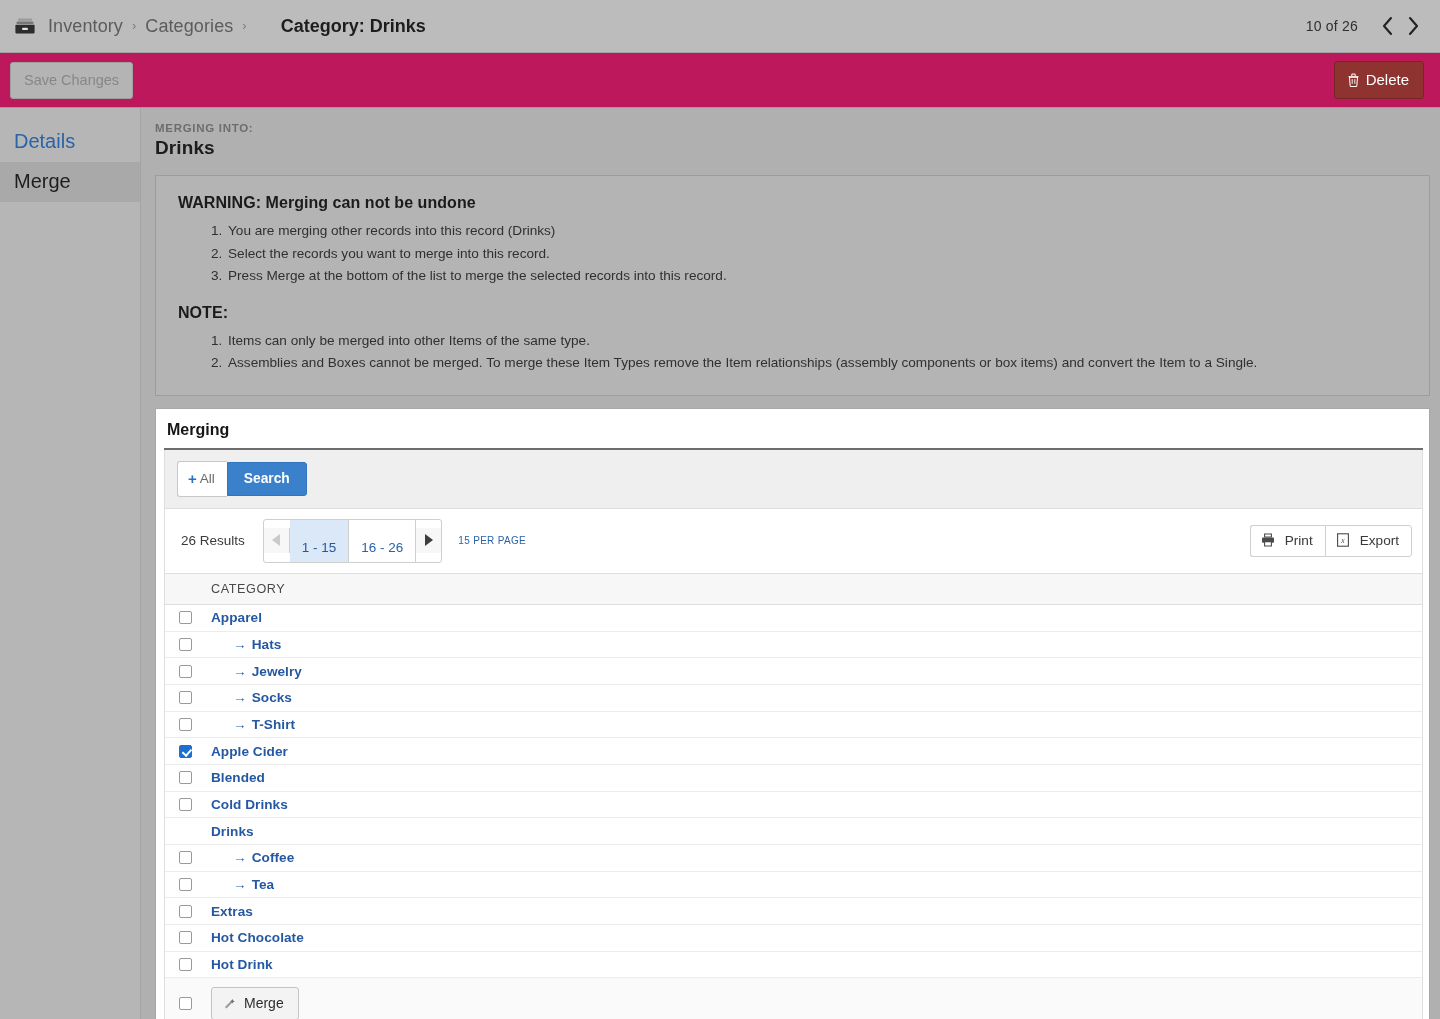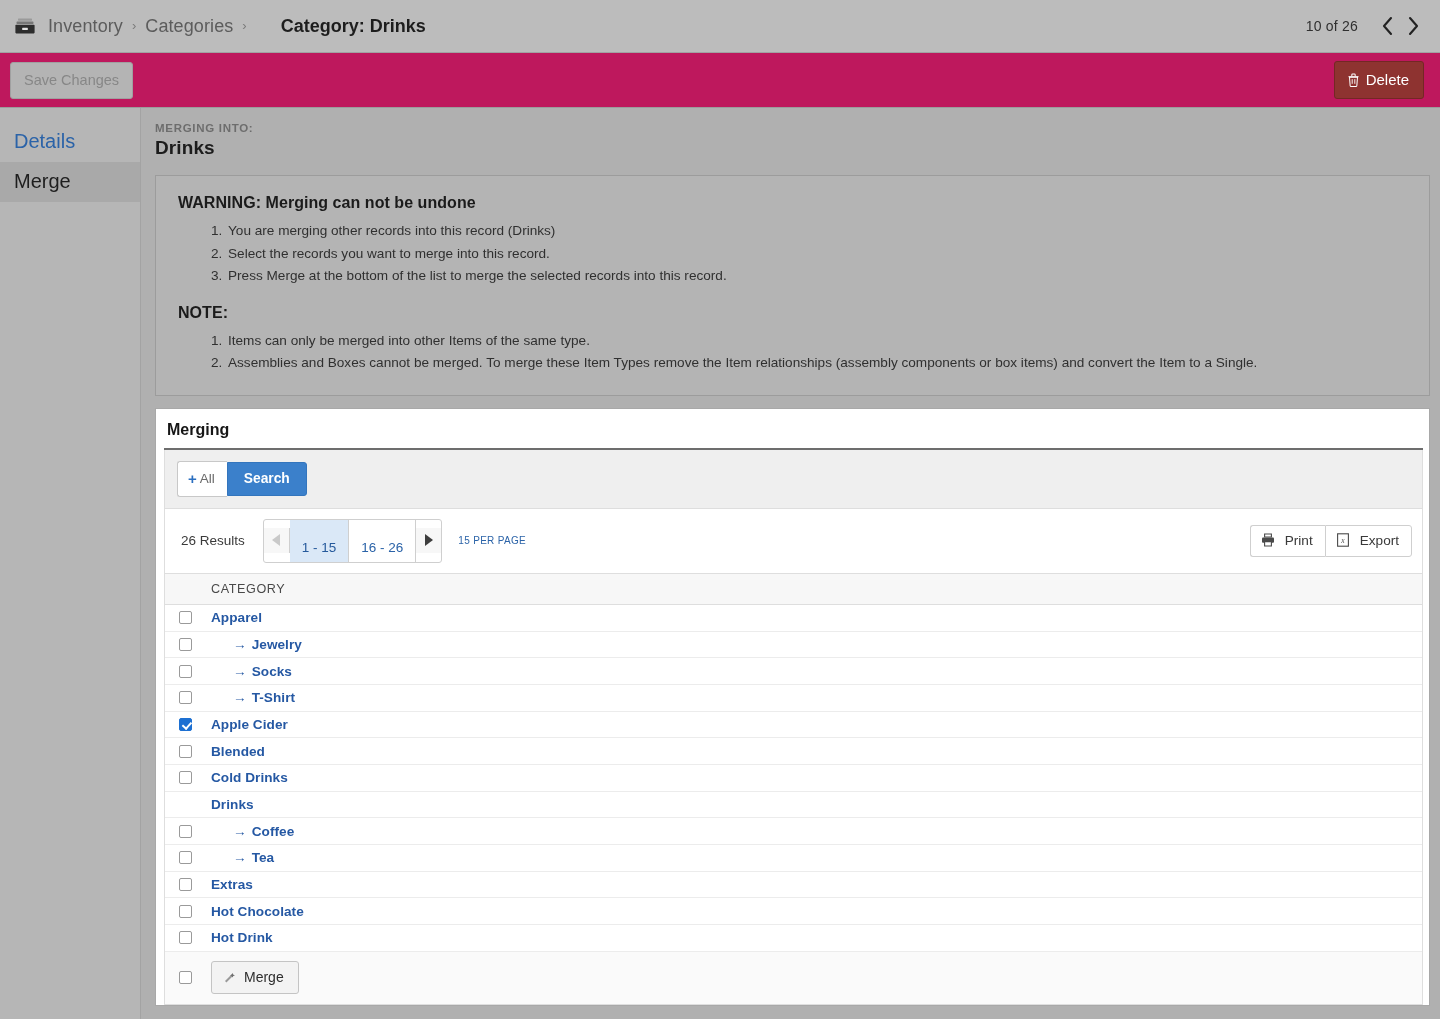--- a/index.html
+++ b/index.html
@@ -485,20 +485,26 @@
             <div class="trow">
               <div class="cbcell">
                 <span class="cb"></span>
               </div>
               <span class="tlabel"><span>Apparel</span></span>
             </div>
             <div class="trow">
               <div class="cbcell">
                 <span class="cb"></span>
               </div>
+              <span class="tlabel child"><span class="arrow-pref">→</span><span>Hats</span></span>
+            </div>
+            <div class="trow">
+              <div class="cbcell">
+                <span class="cb"></span>
+              </div>
               <span class="tlabel child"><span class="arrow-pref">→</span><span>Jewelry</span></span>
             </div>
             <div class="trow">
               <div class="cbcell">
                 <span class="cb"></span>
               </div>
               <span class="tlabel child"><span class="arrow-pref">→</span><span>Socks</span></span>
             </div>
             <div class="trow">
               <div class="cbcell">

